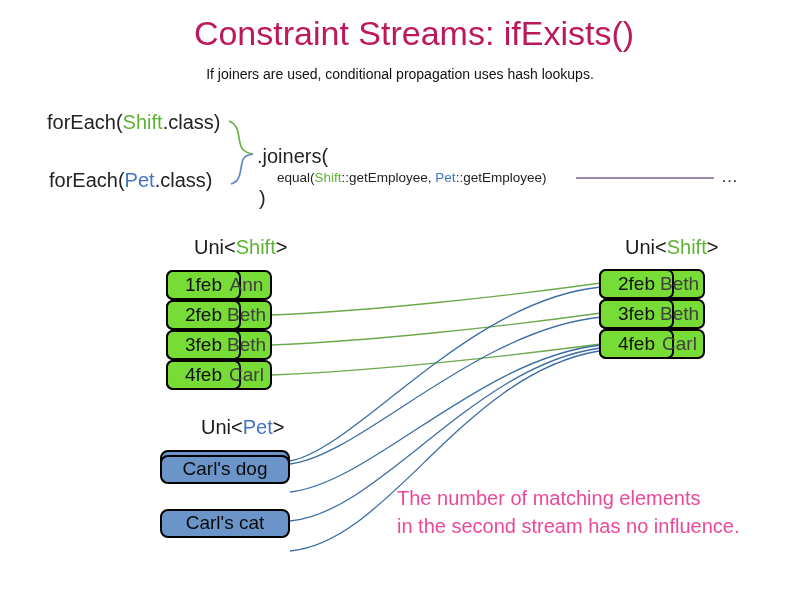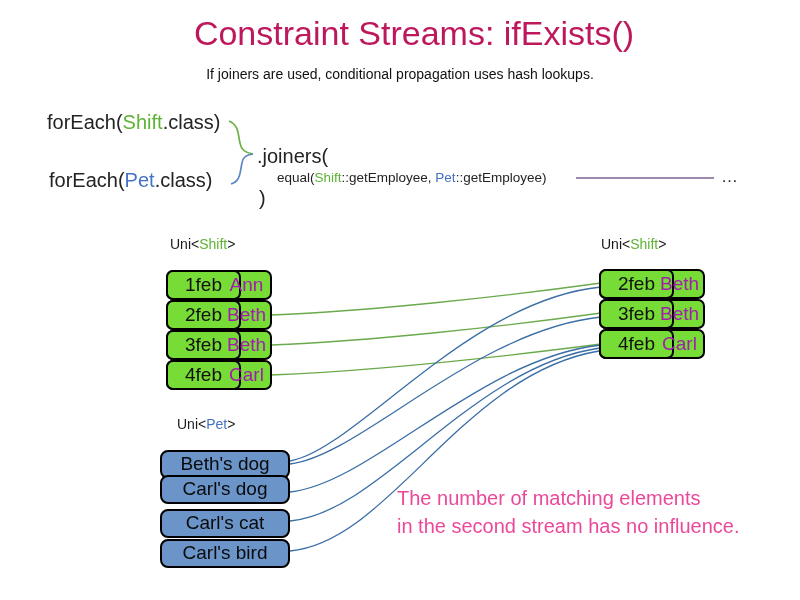--- a/index.html
+++ b/index.html
@@ -6,24 +6,24 @@
   body { width:800px; height:600px; overflow:hidden;
          font-family:"Liberation Sans", sans-serif; }
   .slide { position:relative; width:800px; height:600px; background:#fff; }
   .abs { position:absolute; white-space:nowrap; }
   .title { top:14px; left:0; width:800px; text-align:center;
            font-size:34px; color:#be185d;padding-left:14px; }
   .subtitle { top:66px; left:0; width:800px; text-align:center;
               font-size:14px; color:#111; }
   .code { font-size:20px; color:#232323; }
   .code-small { font-size:13.5px; color:#232323; }
-  .label { font-size:14px; color:#1a1a1a; }
+  .label { font-size:20px; color:#1a1a1a;margin-left:24px; }
   .c-green { color:#5eb234; }
   .c-blue  { color:#4472c4; }
-  .c-orange{ color:#a21caf; }
+  .c-orange{ color:#404040; }
   .note { font-size:20px; line-height:28px; color:#ec4899; white-space:nowrap; }
   .ellipsis { font-size:17px; color:#232323; }
 
   .srow { position:absolute; width:106px; height:30px; box-sizing:border-box;
           background:#77dc35; border:2px solid #000; border-radius:7px; }
   .drow { position:absolute; left:-2px; top:-2px; width:75px; height:30px;
           box-sizing:border-box; background:#77dc35; border:2px solid #000;
           border-radius:7px; text-align:center; font-size:19px;
           line-height:25px; color:#111; }
   .sname { position:absolute; left:55px; right:0; top:0; text-align:center;
@@ -104,22 +104,21 @@
     <div class="sname c-orange">Beth</div>
   </div>
   <div class="srow" style="left:599px; top:329px;">
     <div class="drow">4feb</div>
     <div class="sname c-orange">Carl</div>
   </div>
 
   <div class="abs label" style="left:177px; top:416px;"><span>Uni&lt;</span><span class="c-blue">Pet</span><span>&gt;</span></div>
 
   <div class="prow" style="top:450px;">Beth's dog</div>
-  <div class="prow" style="top:455px;margin-top:20px;">Carl's dog</div>
+  <div class="prow" style="top:455px;">Carl's dog</div>
   <div class="prow" style="top:509px;">Carl's cat</div>
-  <div class="prow" style="top:539px;">Carl's bird</div>
 
   <div class="abs note" style="left:397px; top:484px;">
     <div>The number of matching elements</div>
     <div>in the second stream has no influence.</div>
   </div>
 
 </div>
 
 </body></html>

